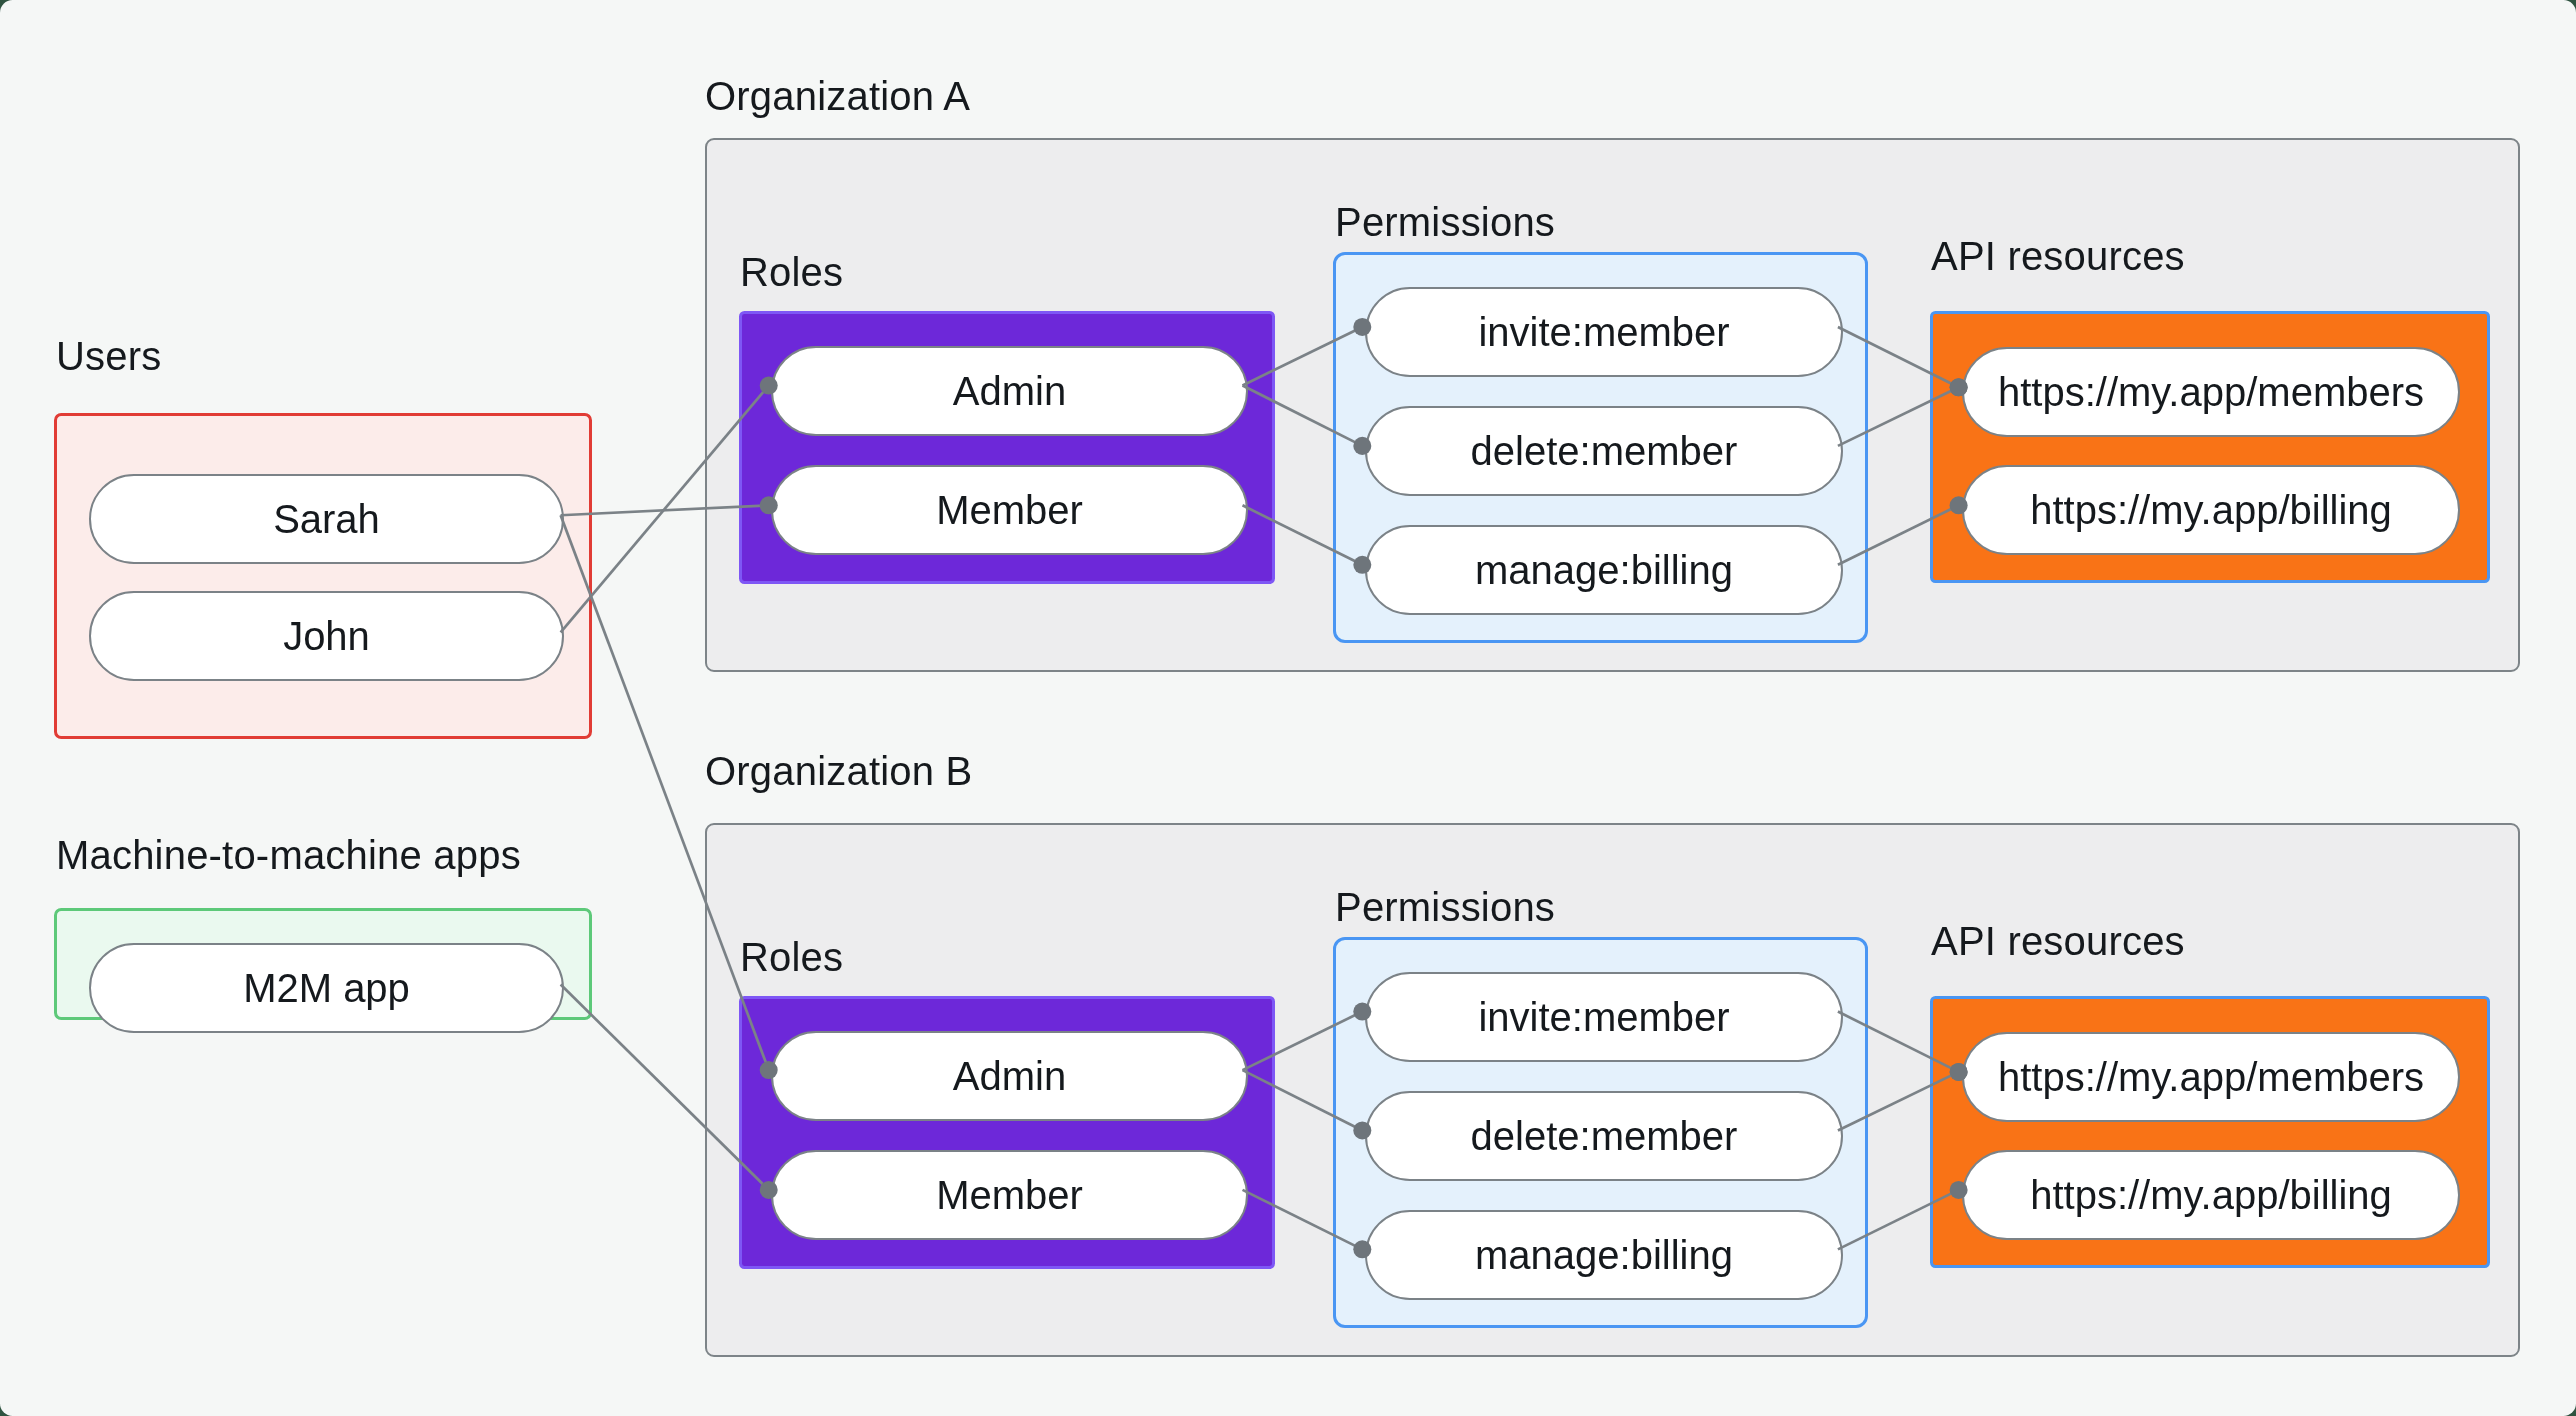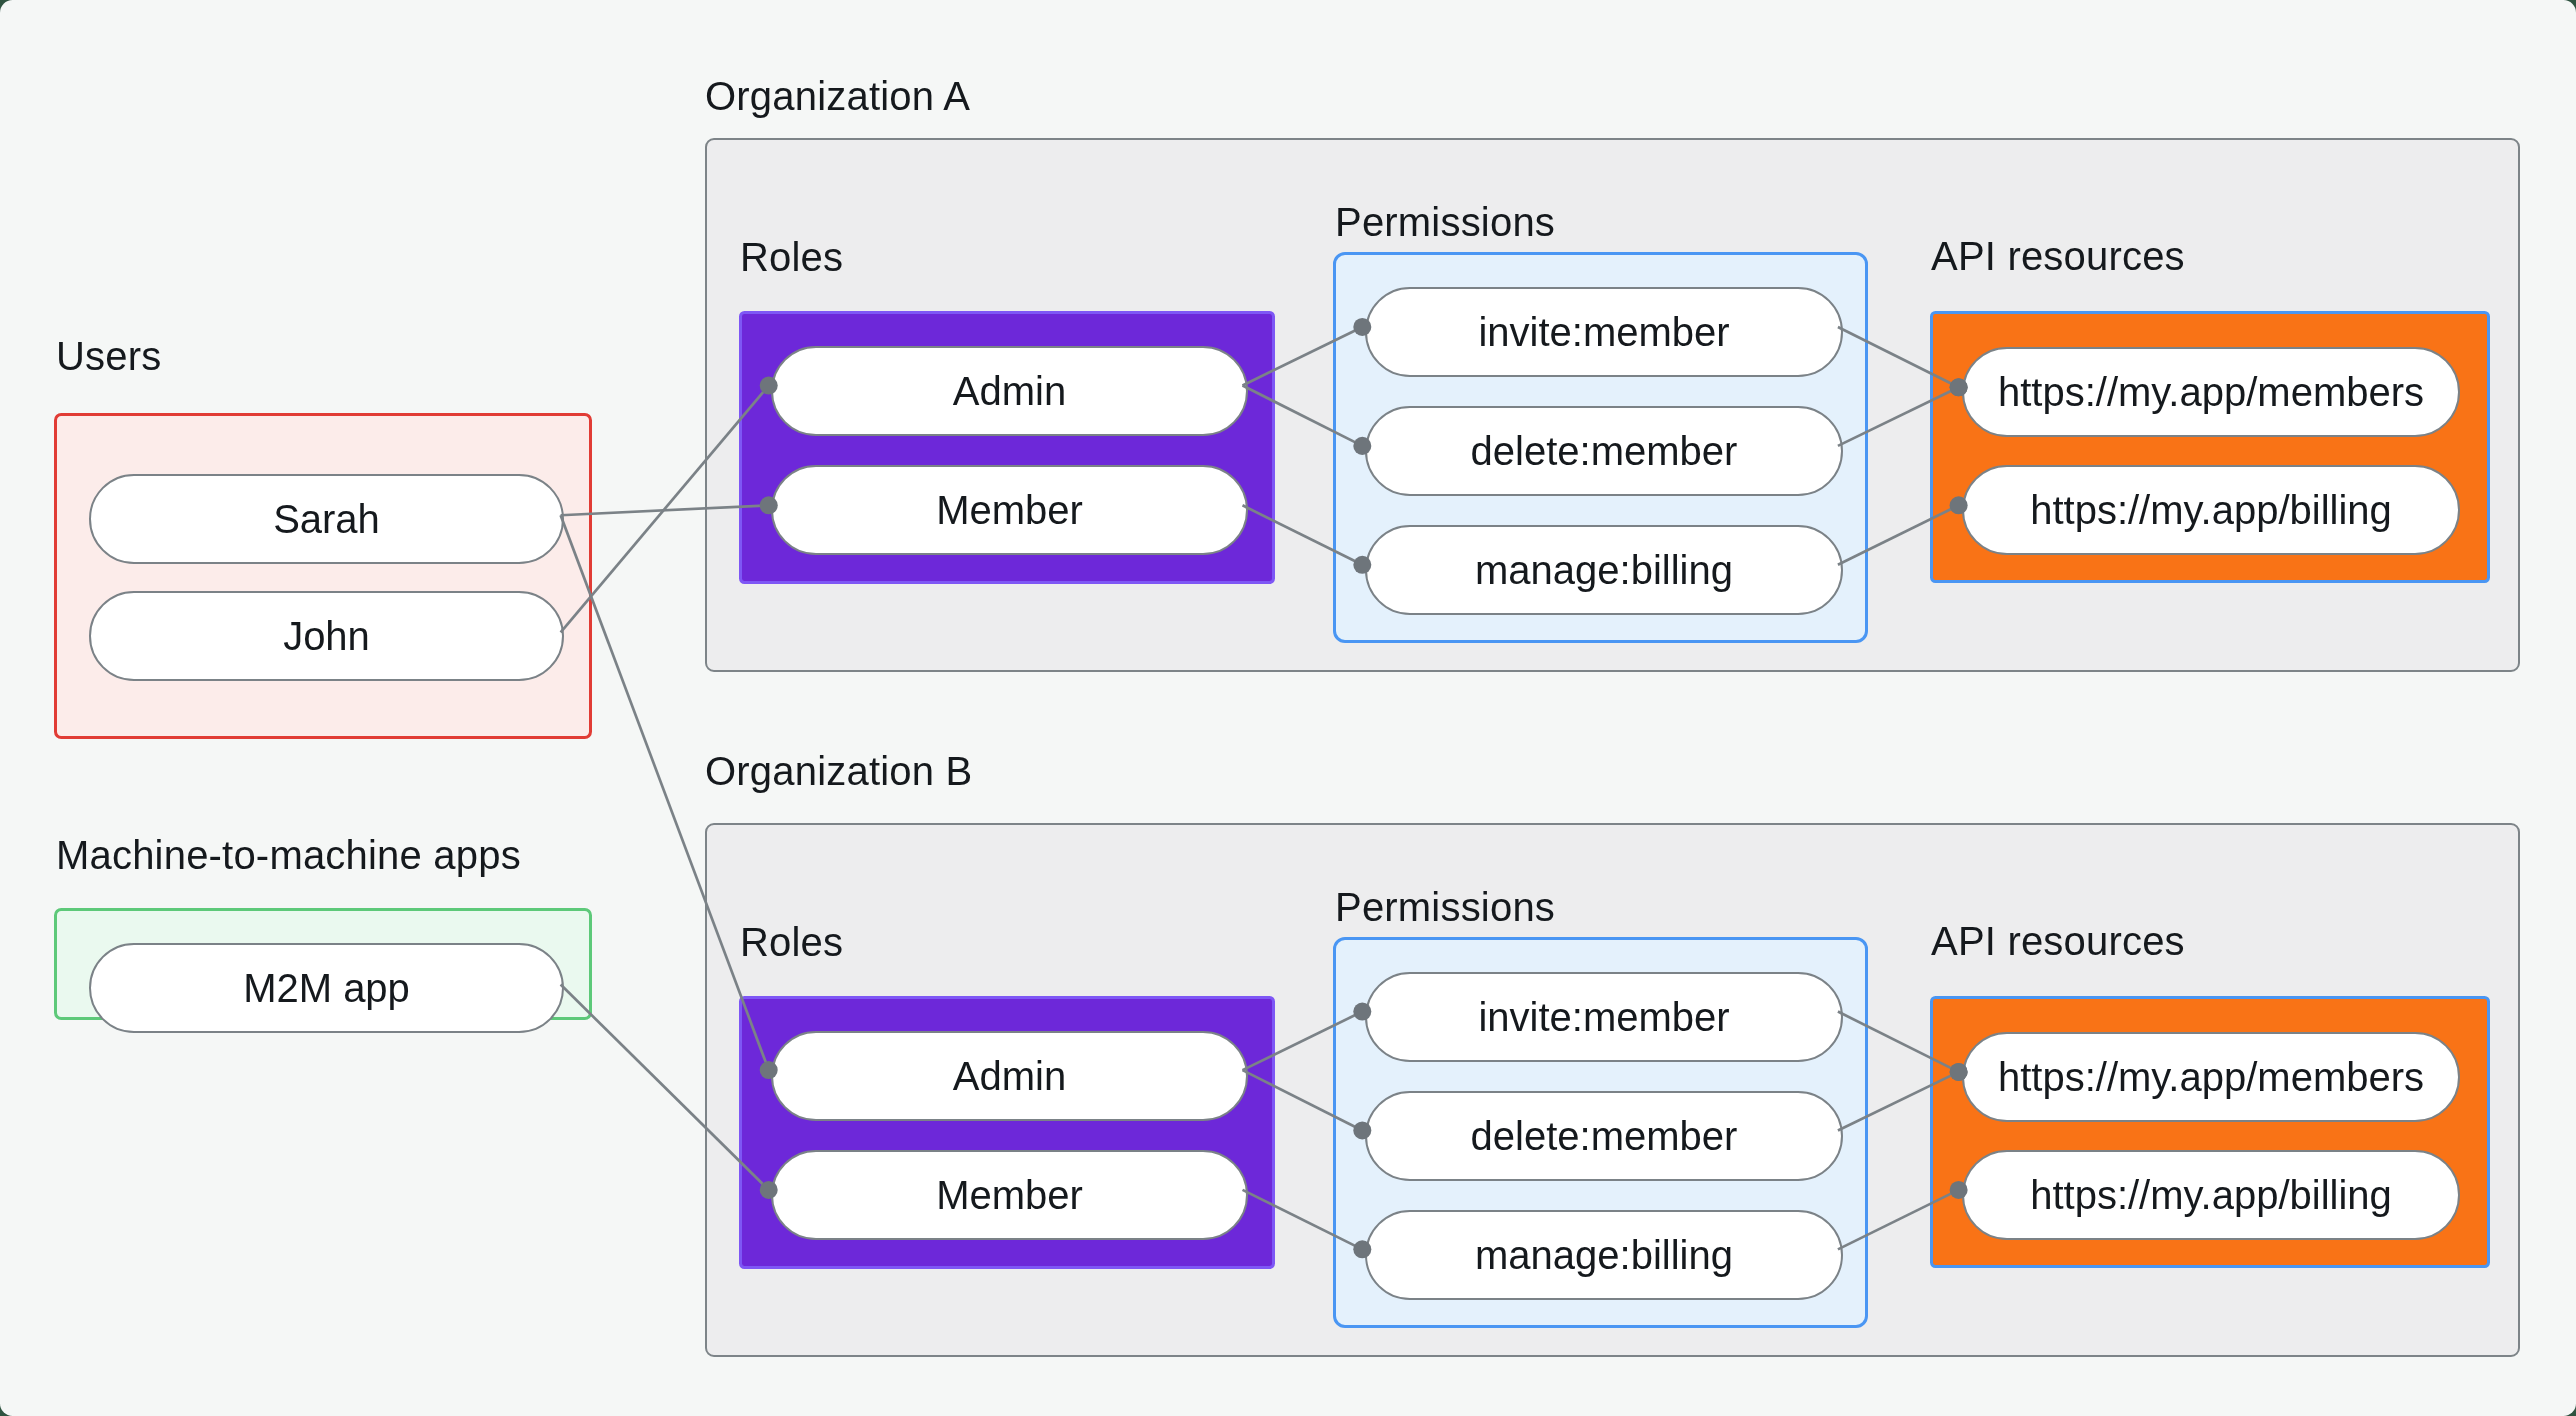--- a/index.html
+++ b/index.html
@@ -11,21 +11,21 @@
   .gbox{position:absolute;box-sizing:border-box;border-radius:7.2px;}
   .users-box{left:54px;top:413px;width:538px;height:326px;border:3.6px solid #e13c35;background:#fcecea;}
   .m2m-box{left:54px;top:908px;width:538px;height:112px;border:3.6px solid #5dc979;background:#eaf9ef;}
   .users-label{left:56px;top:336px;}
   .m2m-label{left:56px;top:835px;}
   .org{position:absolute;left:705px;width:1815px;height:534px;box-sizing:border-box;
        border:2.7px solid #7d8488;border-radius:9px;background:#ededee;}
   .org-a{top:138px;}
   .org-b{top:823px;}
   .org-title{position:absolute;left:1.8px;top:-74px;}
-  .roles-label{left:33px;top:97px;}
+  .roles-label{left:33px;top:112px;}
   .roles-box{left:32px;top:171px;width:536px;height:273px;border:3.6px solid #7e57f5;background:#6d28d9;border-radius:5.4px;}
   .perms-label{left:628px;top:30px;margin-top:32px;}
   .perms-box{left:626px;top:112px;width:535px;height:391px;border:3.6px solid #4a96f3;background:#e4f1fc;border-radius:12px;}
   .api-label{left:1224px;top:96px;}
   .api-box{left:1223px;top:171px;width:560px;height:272px;border:3.6px solid #4a96f3;background:#f97316;border-radius:5.4px;}
   .pill{position:absolute;box-sizing:border-box;background:#ffffff;border:2.7px solid #7b8287;
         border-radius:900px;font-size:40px;text-align:center;display:flex;
         align-items:center;justify-content:center;white-space:nowrap;}
   .pill.w1{left:32px;width:475px;height:90px;}   
   .pill.w2{left:29px;width:477px;height:90px;}   

